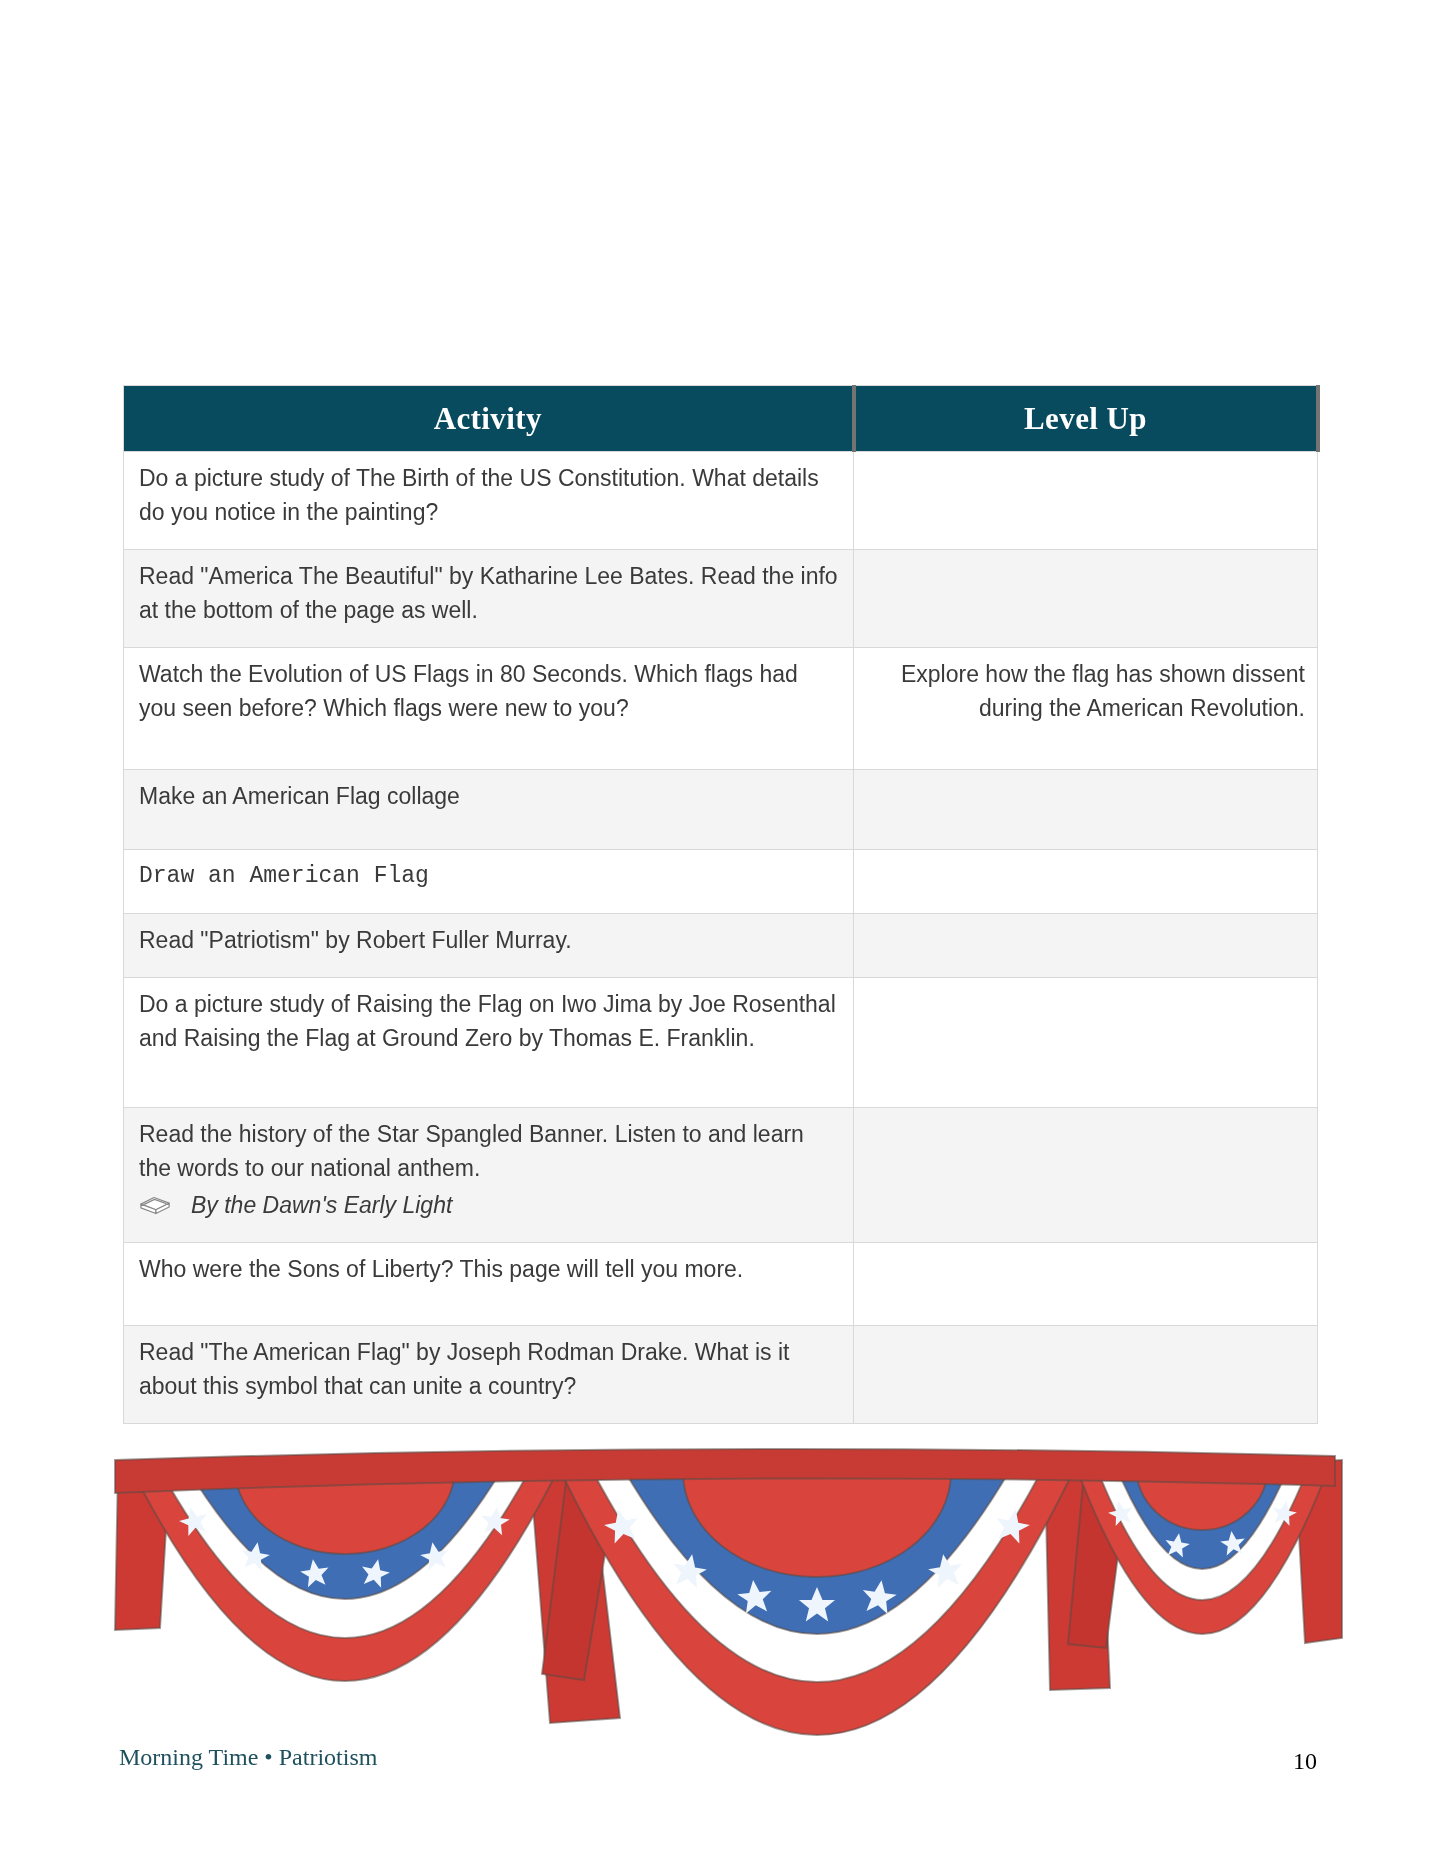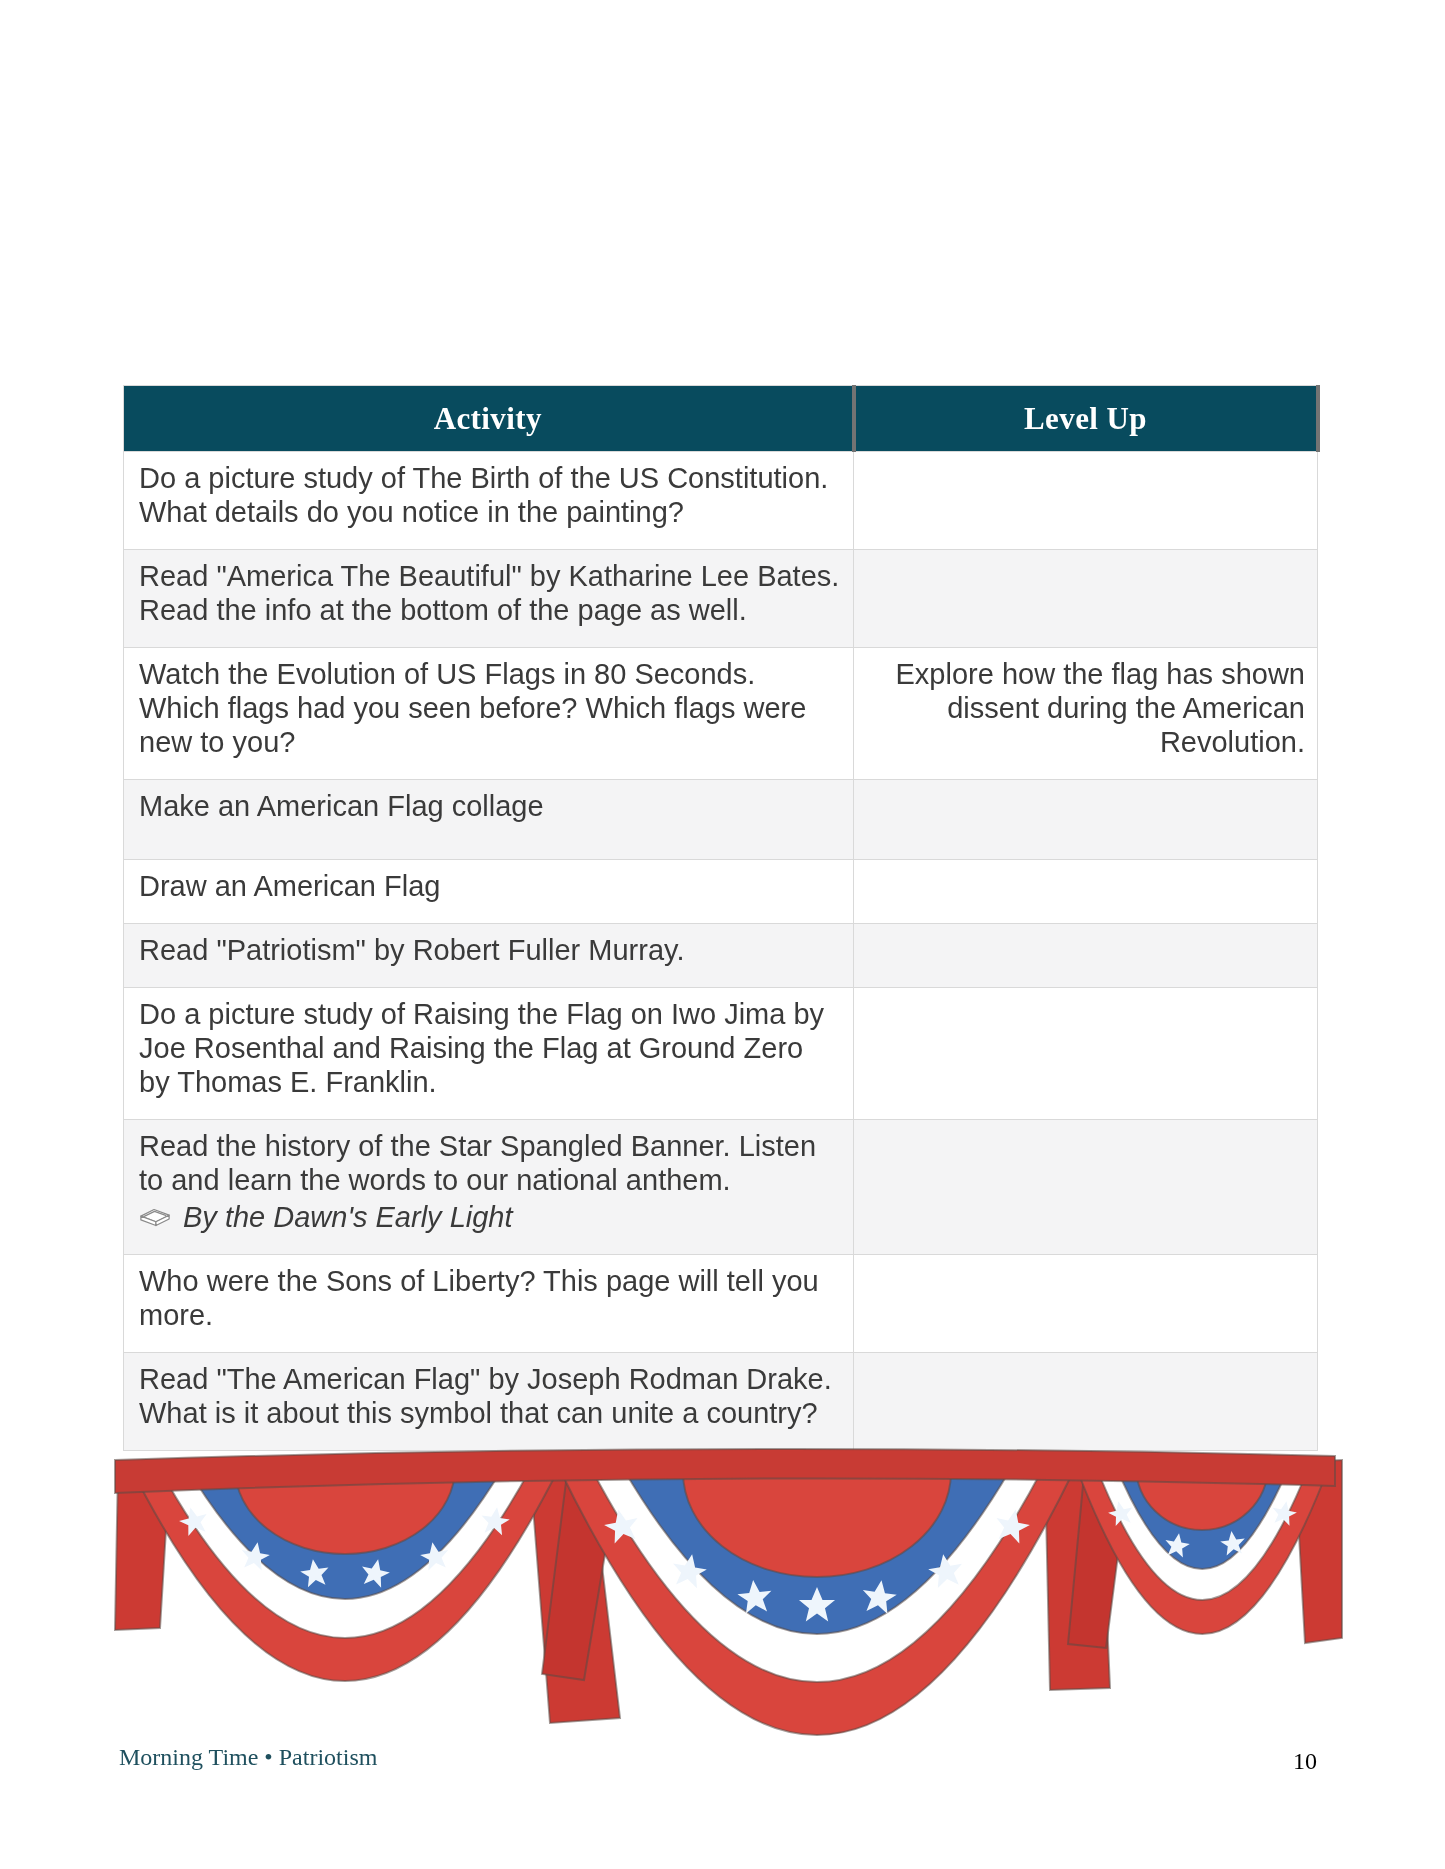--- a/index.html
+++ b/index.html
@@ -21,23 +21,23 @@
         border:1px solid #d9d9d9;}
   col.c1{width:730px;} col.c2{width:464px;}
   th{background:var(--table-teal,#084B5E);color:#ffffff;
      font-family:"Liberation Serif", serif;font-weight:700;
      font-size:31px;letter-spacing:.4px;height:65px;padding:0;
      border-right:4px solid #737373;}
   tbody tr{background:#ffffff;}
   tbody tr:nth-child(even){background:#f4f4f5;}
   td{vertical-align:top;border-top:1px solid #d9d9d9;border-right:1px solid #d9d9d9;
      padding:9px 12px 20px 15px;
-     font-size:29px;line-height:34px;color:#3a3a3a;}
+     font-size:23px;line-height:34px;color:#3a3a3a;}
   td.lvl{padding-left:12px;text-align:right;}
-  .note{display:flex;align-items:center;gap:12px;margin-top:3px;}
+  .note{display:flex;align-items:center;gap:20px;margin-top:3px;}
   .note .txt{font-style:italic;color:#3a3a3a;}
   .note svg{flex:0 0 auto;margin-top:2px;}
 
   
   .bunting{position:absolute;left:100px;top:1438px;width:1245px;height:322px;
            pointer-events:none;}
 
   
   .footer-left{position:absolute;left:112px;top:1744px;
       font-family:Liberation Serif, serif;font-size:24px;color:var(--footer-teal,#1F505E);margin-left:7px;}
@@ -81,21 +81,21 @@
               <div>Watch the Evolution of US Flags in 80 Seconds. Which flags had you seen before? Which flags were new to you?</div>
             </td>
             <td class="lvl">Explore how the flag has shown dissent during the American Revolution.</td>
           </tr>
           <tr style="height: 80px;">
             <td>
               <div>Make an American Flag collage</div>
             </td>
             <td class="lvl"></td>
           </tr>
-          <tr style="height: 53px;">
+          <tr style="height: 53px; font-family: Liberation Mono, monospace;">
             <td>
               <div>Draw an American Flag</div>
             </td>
             <td class="lvl"></td>
           </tr>
           <tr style="height: 54px;">
             <td>
               <div>Read "Patriotism" by Robert Fuller Murray.</div>
             </td>
             <td class="lvl"></td>

